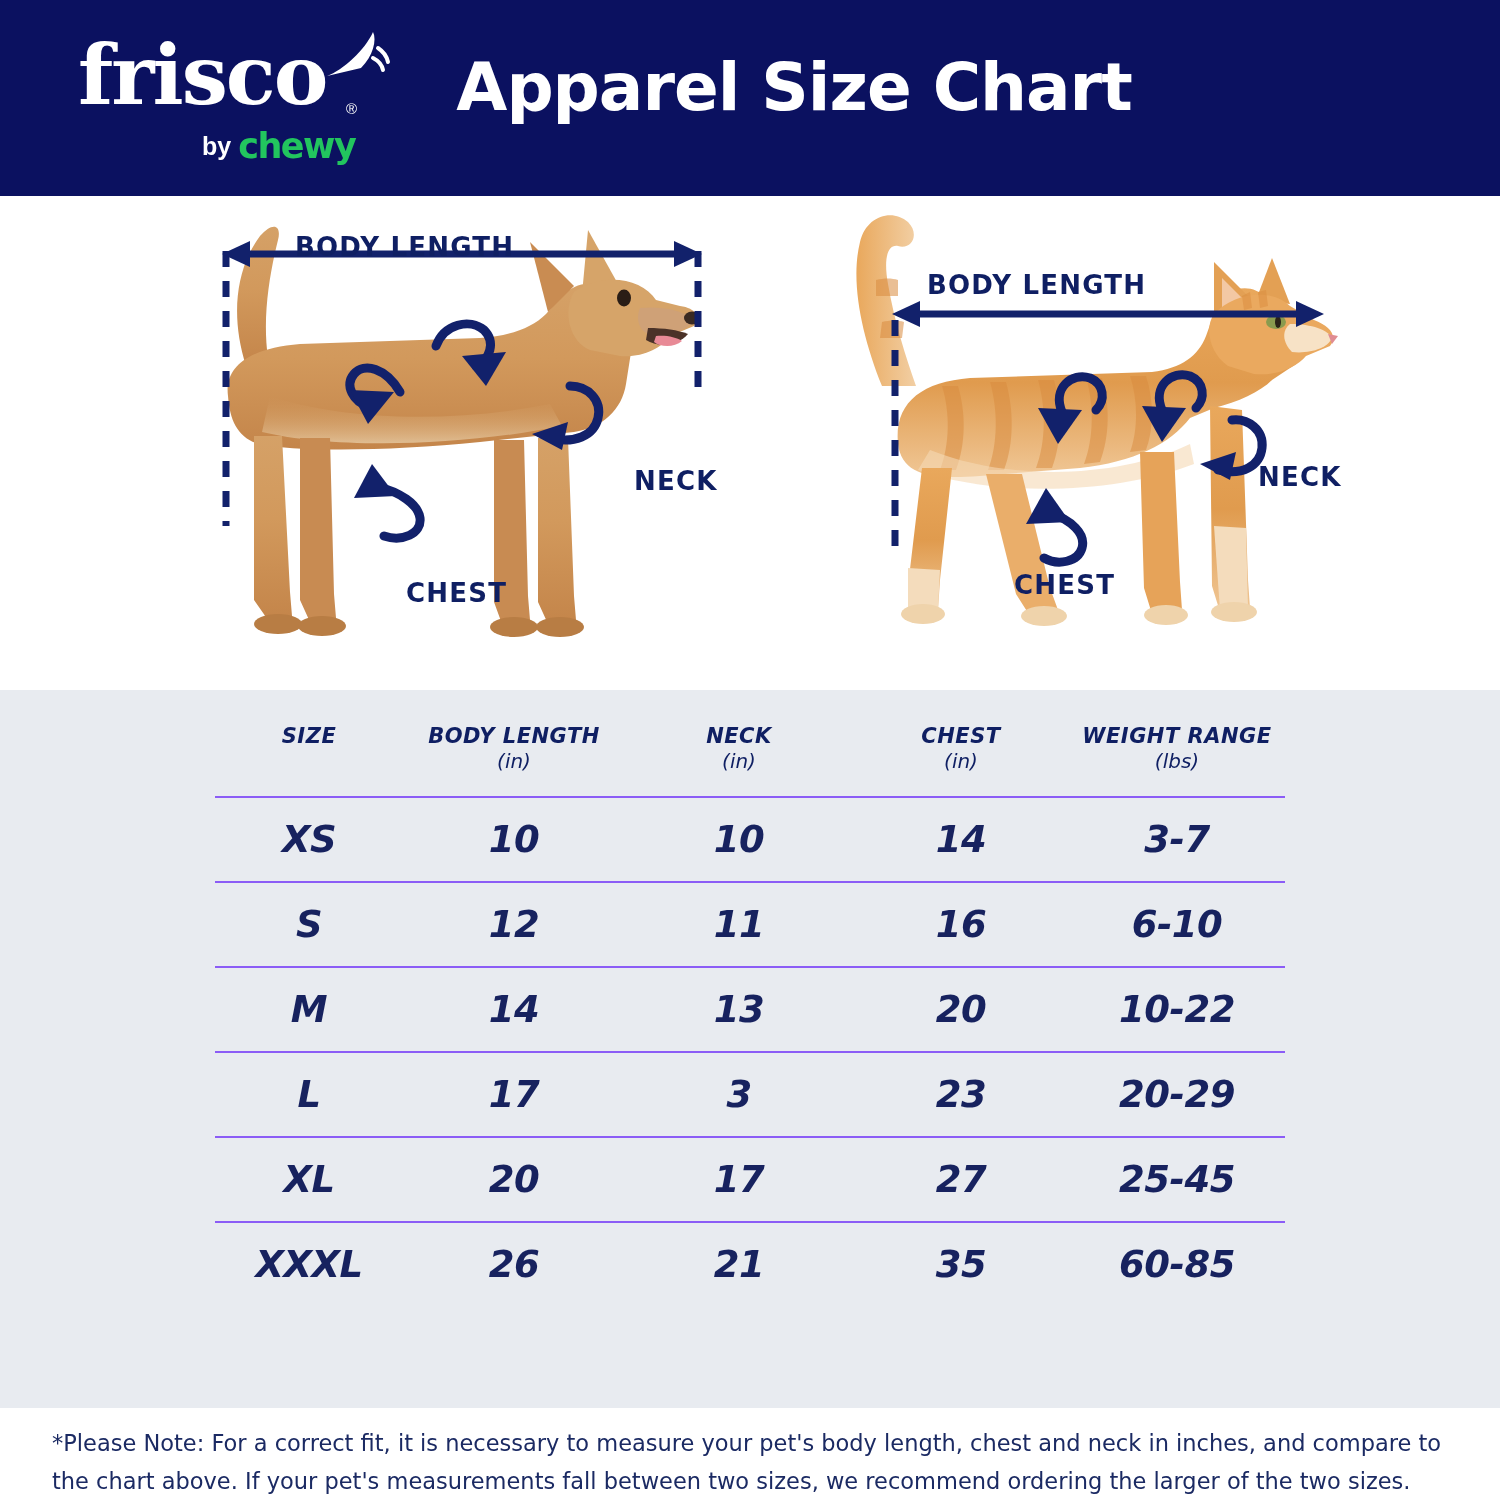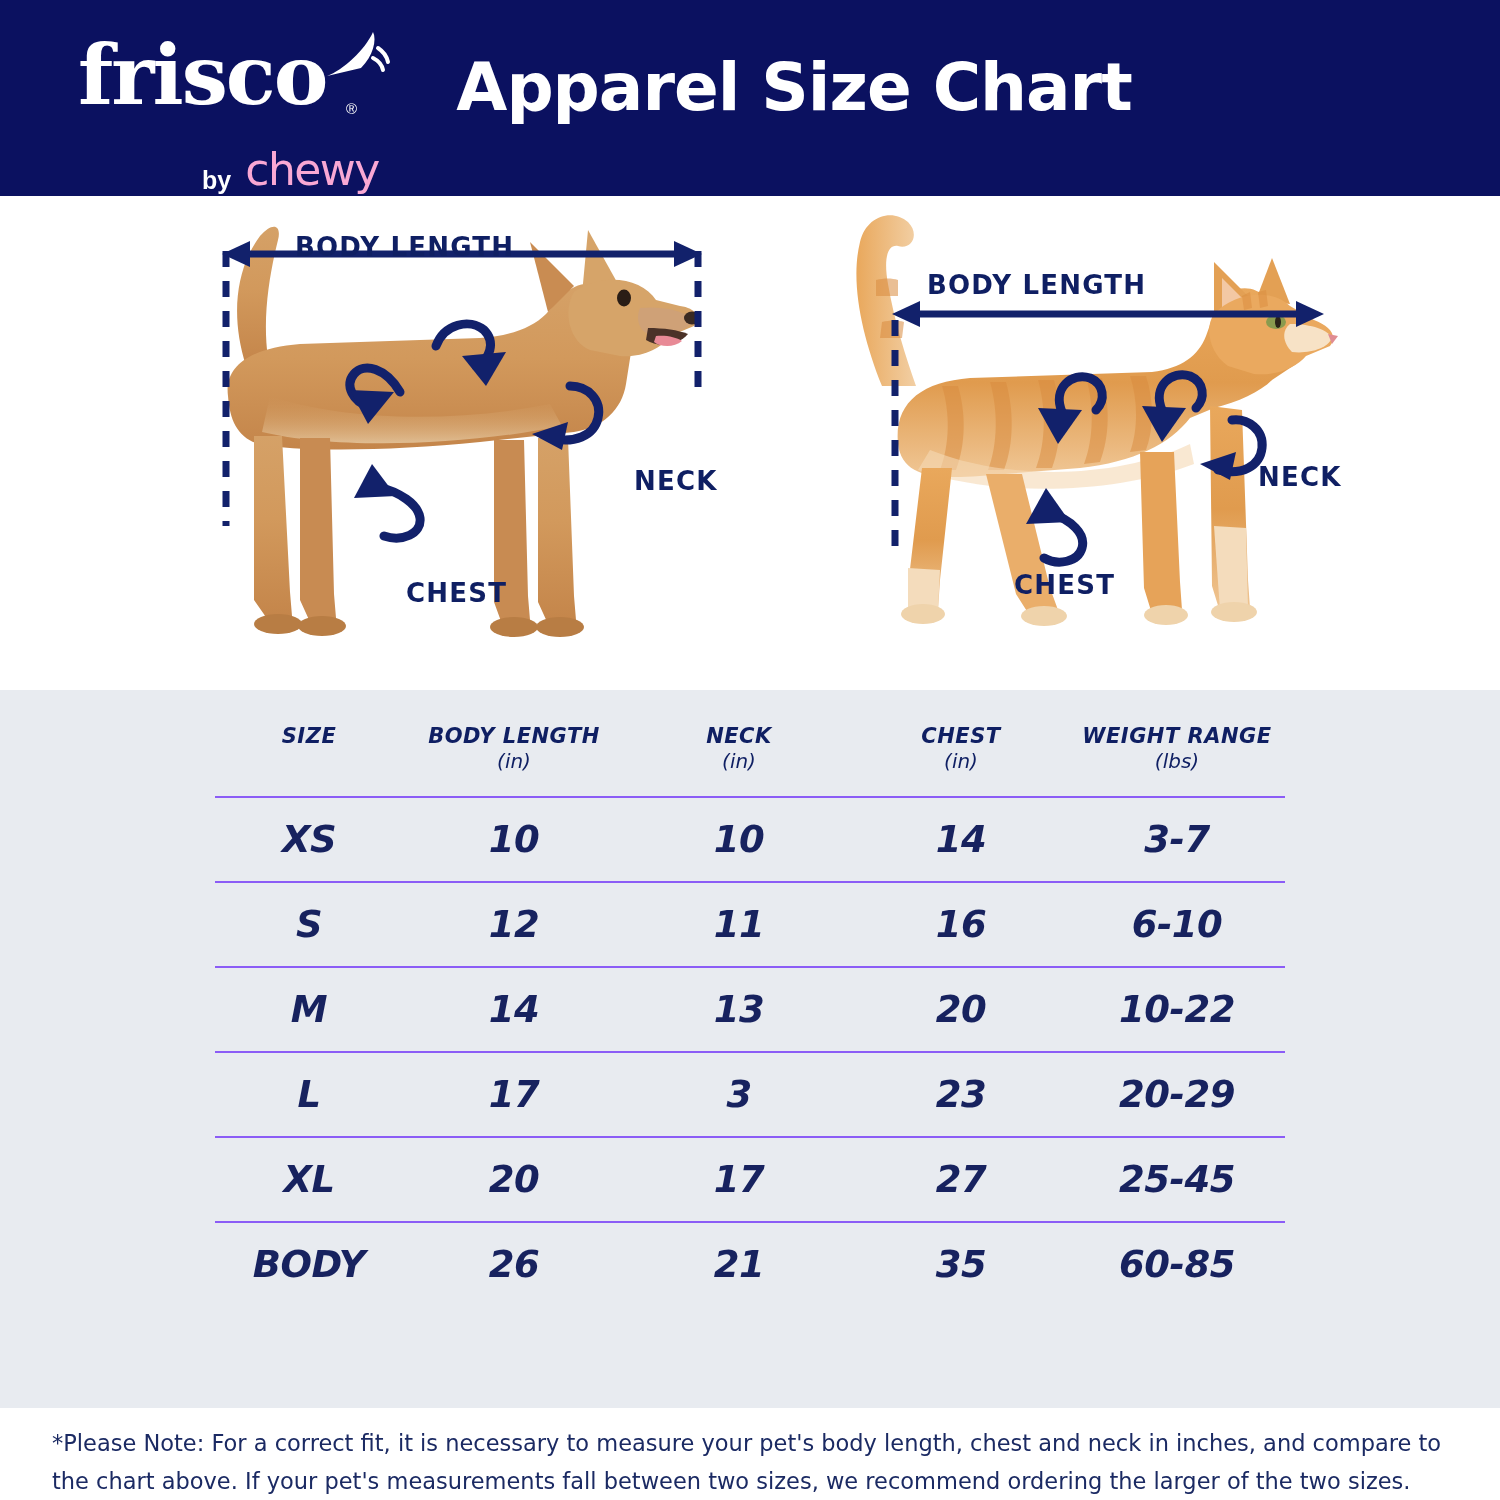--- a/index.html
+++ b/index.html
@@ -28,29 +28,29 @@
     letter-spacing:-2px;
     color:#ffffff;
   }
   .logo-reg{
     position:absolute;left:268px;top:66px;
     font-size:15px;color:#ffffff;font-family:"Liberation Sans",sans-serif;
   }
   .logo-swoosh{position:absolute;left:243px;top:-4px;}
   .logo-sub{
     position:absolute;left:124px;top:92px;
-    display:flex;align-items:flex-end;gap:14px;margin-top:18px;
+    display:flex;align-items:center;gap:7px;
   }
   .logo-by{
     font-family:"Liberation Sans",sans-serif;
     font-weight:bold;font-size:25px;color:#ffffff;
   }
   .logo-chewy{
     font-family:"DejaVu Sans",sans-serif;
-    font-weight:normal;font-size:44px;color:#f9a8d4;
+    font-weight:bold;font-size:35px;color:#22c55e;
     letter-spacing:-1.5px;
   }
   .header-title{
     position:absolute;left:0;top:52px;width:1500px;
     text-align:center;
     padding-left:88px;
     box-sizing:border-box;
     font-family:"DejaVu Sans",sans-serif;
     font-weight:bold;
     font-size:66px;
@@ -380,21 +380,21 @@
           <td>20-29</td>
         </tr>
         <tr>
           <td>XL</td>
           <td>20</td>
           <td>17</td>
           <td>27</td>
           <td>25-45</td>
         </tr>
         <tr>
-          <td>BODY</td>
+          <td>XXXL</td>
           <td>26</td>
           <td>21</td>
           <td>35</td>
           <td>60-85</td>
         </tr>
       </tbody>
     </table>
   </div>
 
   <div class="footnote">*Please Note: For a correct fit, it is necessary to measure your pet's body length, chest and neck in inches, and compare to the chart above. If your pet's measurements fall between two sizes, we recommend ordering the larger of the two sizes.</div>

